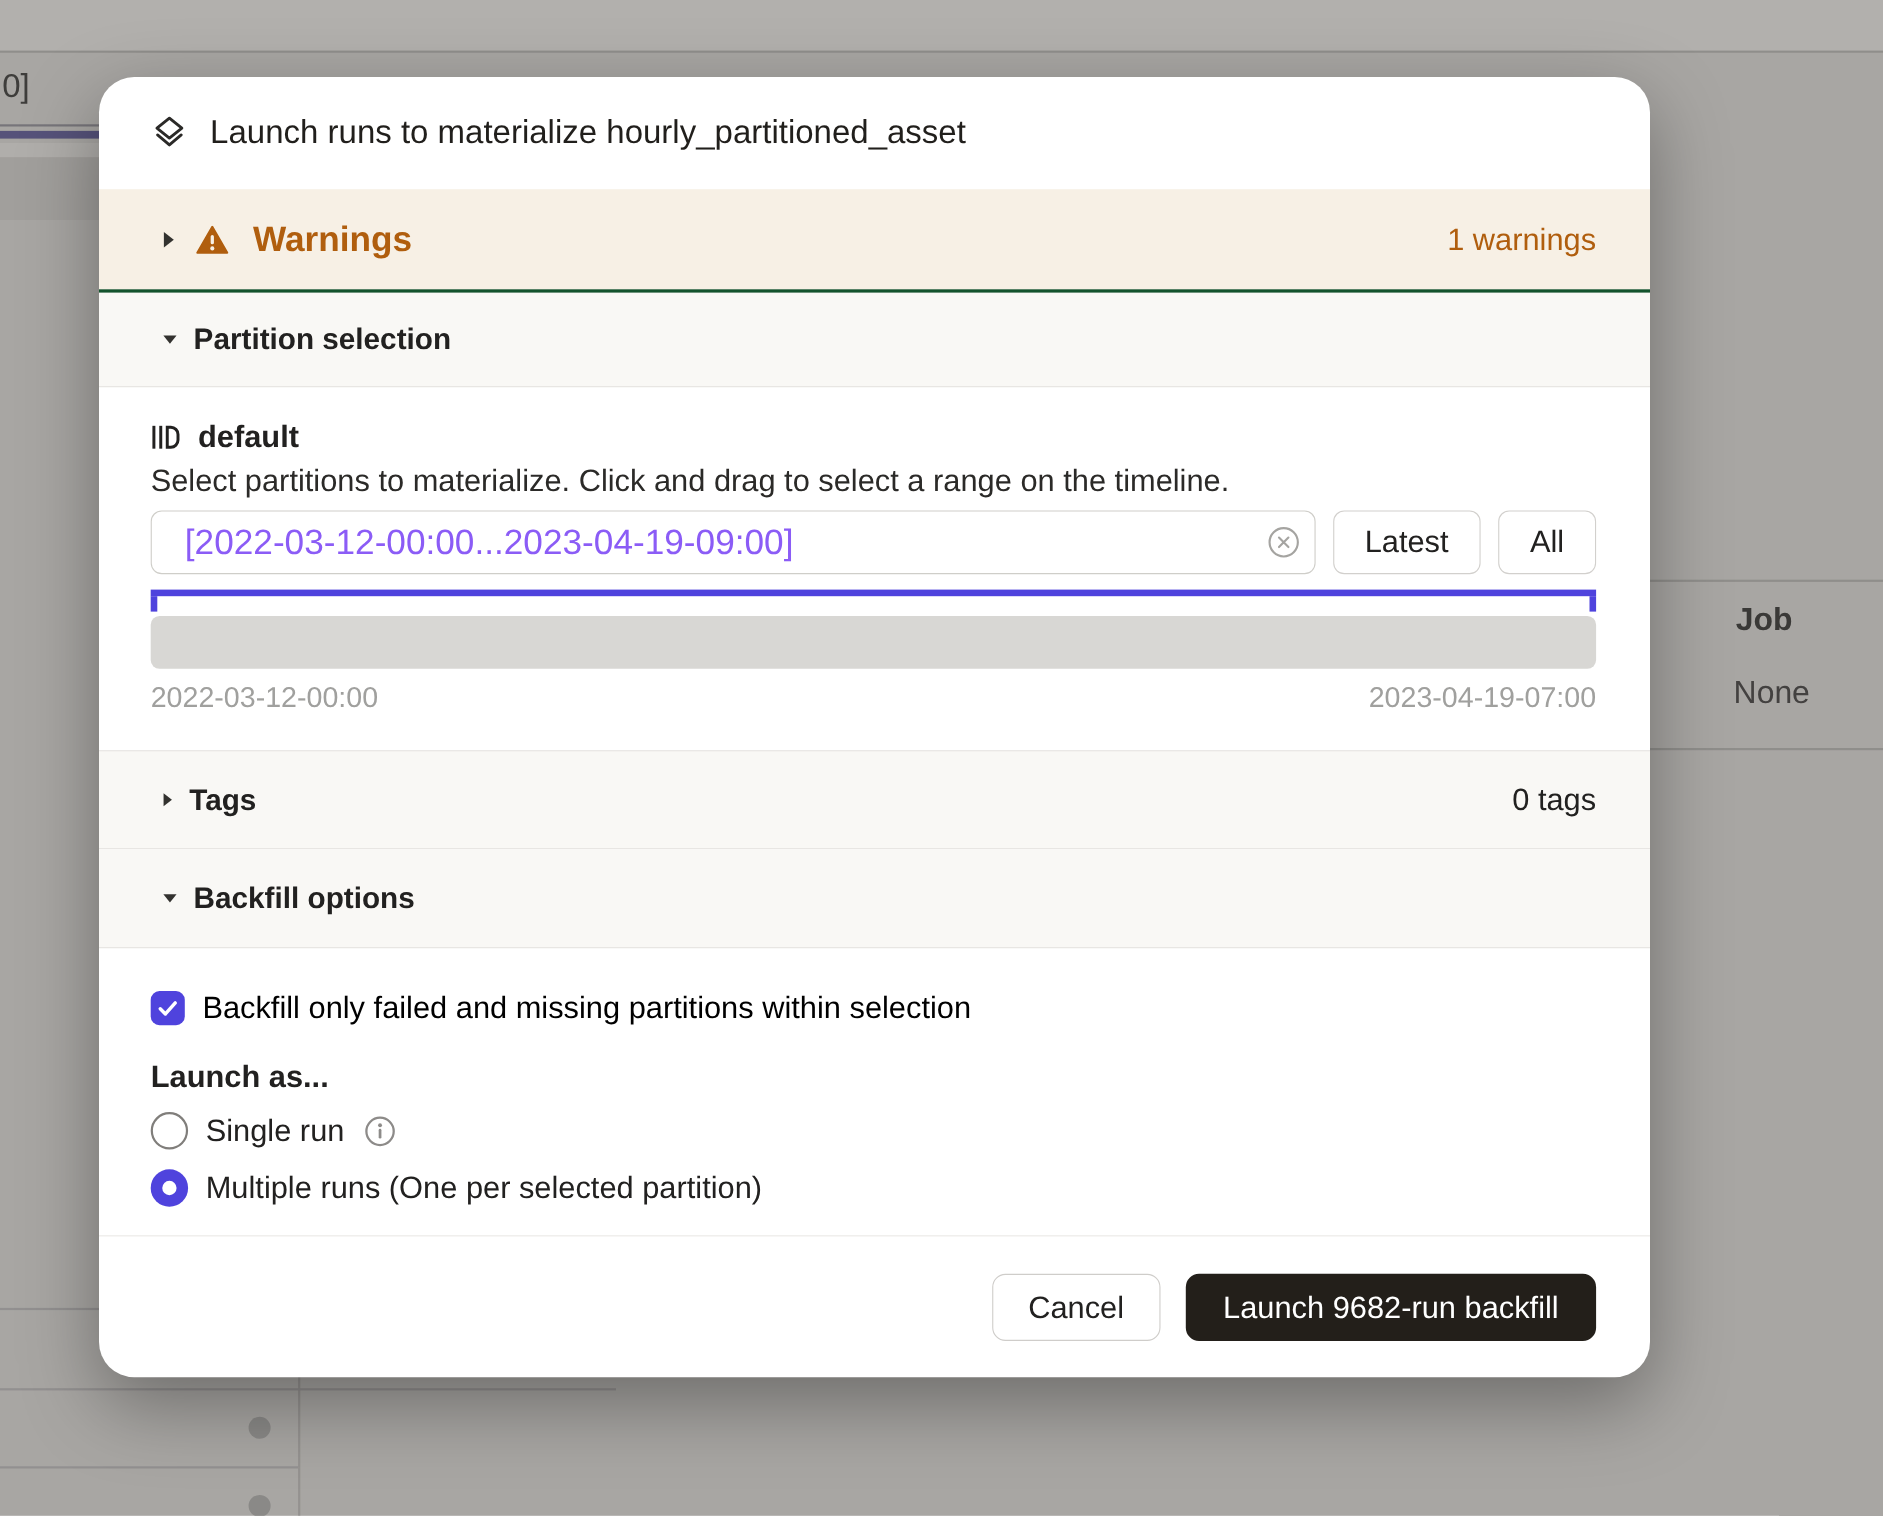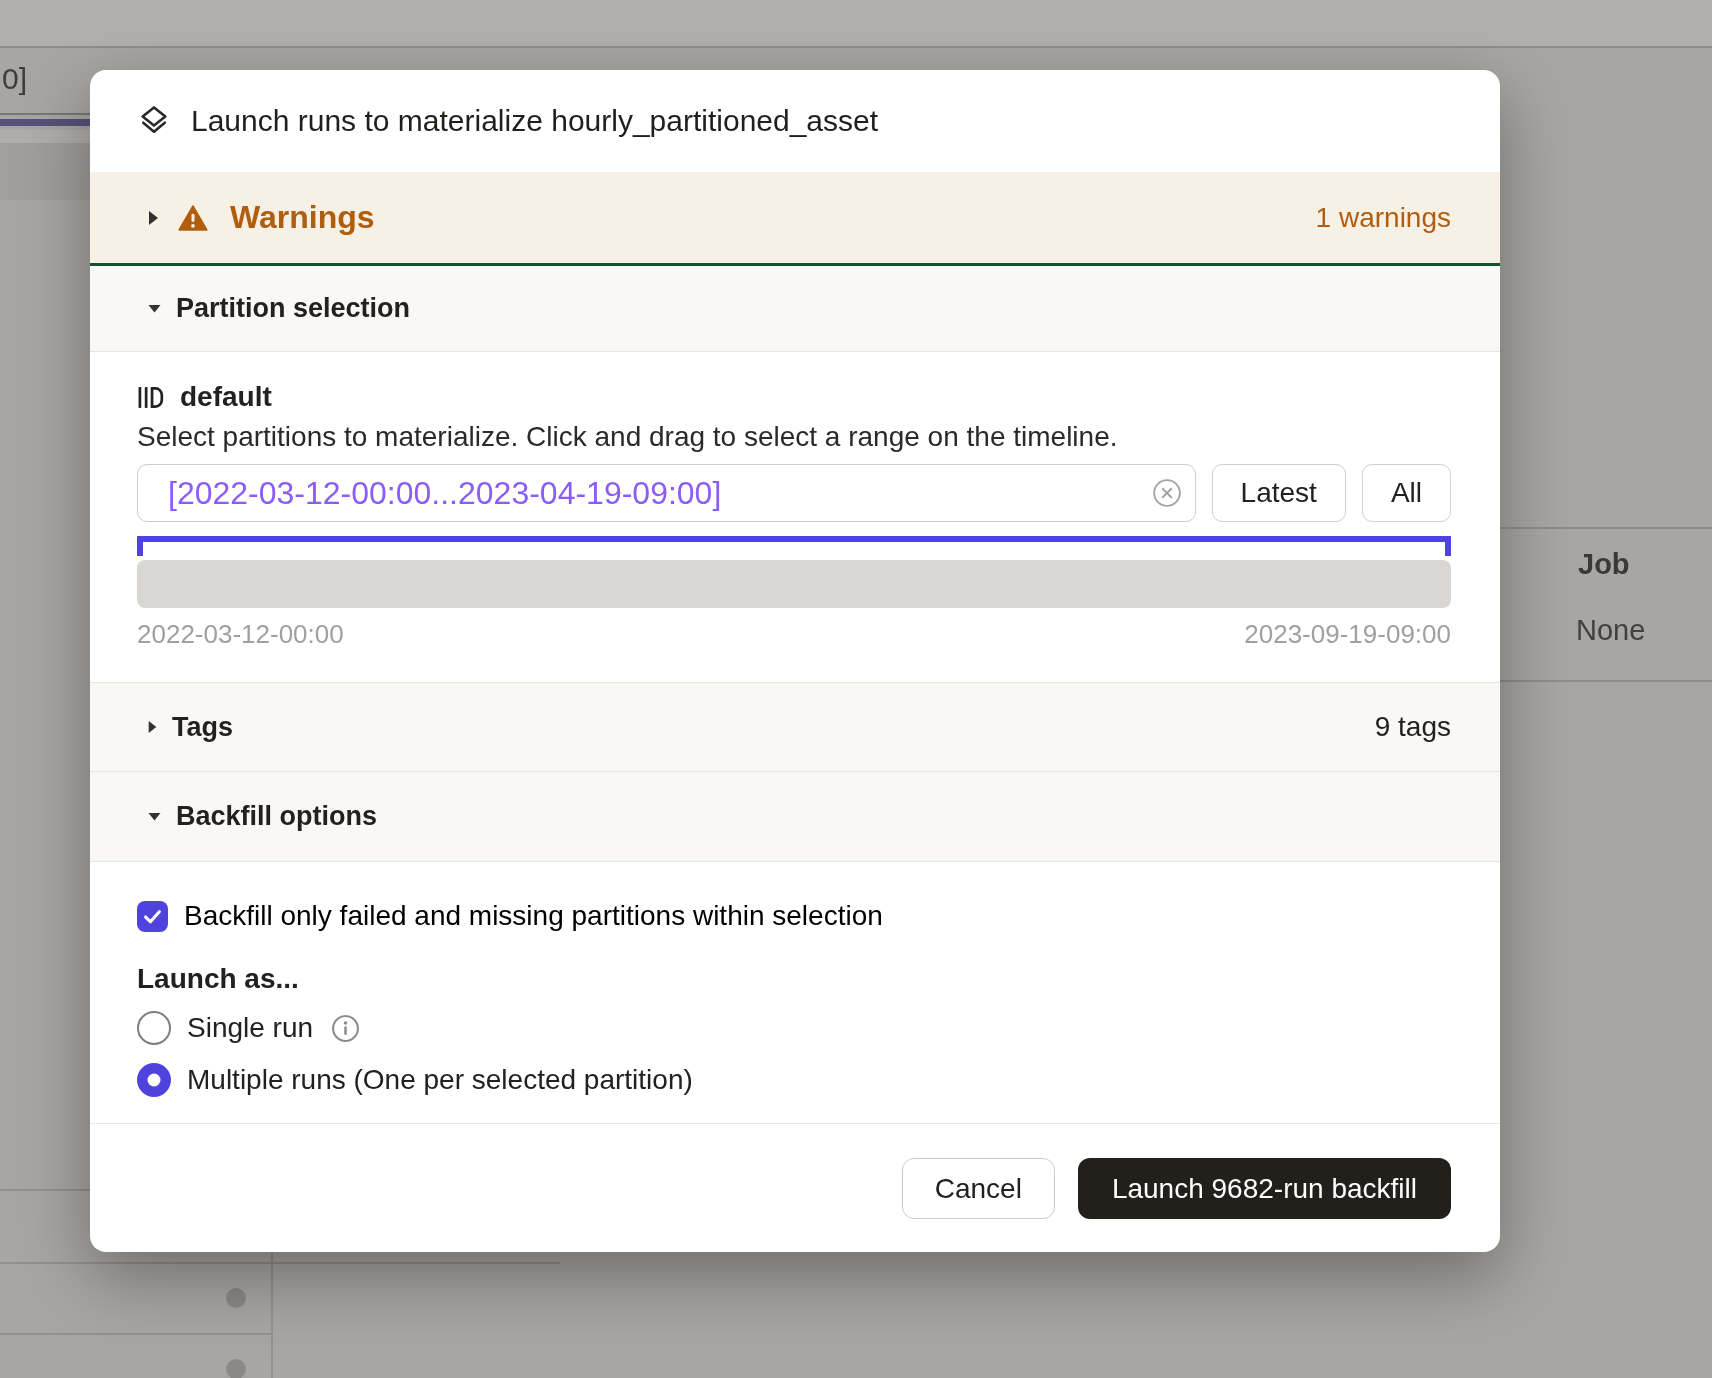--- a/index.html
+++ b/index.html
@@ -25,21 +25,21 @@
   .bg-hline1{left:0;top:1189px;width:100px;height:2px;background:#929090;}
   .bg-hline2{left:0;top:1262px;width:560px;height:2px;background:#929090;}
   .bg-hline3{left:0;top:1333px;width:271px;height:2px;background:#929090;}
   .bg-dot{width:20px;height:20px;border-radius:50%;background:#8a8987;}
   .bg-dot1{left:226px;top:1288px;}
   .bg-dot2{left:226px;top:1359px;}
 
   
   .modal{
     position:absolute;left:90px;top:70px;width:1410px;height:1182px;
-    background:#ffffff;border-radius:16px;z-index:10;
+    background:#ffffff;border-radius:32px;z-index:10;
     box-shadow:0 24px 70px rgba(0,0,0,0.35);
     display:flex;flex-direction:column;overflow:hidden;
   }
   .mheader{height:102px;flex:none;display:flex;align-items:center;padding-left:47px;gap:20px;}
   .mtitle{font-size:30px;font-weight:500;color:#211f1c;}
 
   .warnrow{height:91px;flex:none;display:flex;align-items:center;
     background:var(--warning-bg,#f7f0e5);padding:0 49px 0 57px;gap:18px;cursor:pointer;}
   .warnlabel{font-size:32px;font-weight:600;color:var(--warning,#b05e0e);margin-left:4px;}
   .warncount{margin-left:auto;font-size:28px;color:var(--warning,#b05e0e);}
@@ -183,32 +183,32 @@
     </div>
 
     <div class="bracket">
       <span class="tick l"></span>
       <span class="tick r"></span>
     </div>
     <div class="healthbar"></div>
 
     <div class="datesrow">
       <span>2022-03-12-00:00</span>
-      <span>2023-09-19-09:00</span>
+      <span>2023-04-19-07:00</span>
     </div>
   </div>
 
   <div class="secrow sechead-tags">
     <span>
       <svg width="11" height="16" viewBox="0 0 13 18">
           <polygon points="2,2 11,9 2,16" fill="#33322f"></polygon>
         </svg>
     </span>
     <span class="seclabel">Tags</span>
-    <span class="secright">9 tags</span>
+    <span class="secright">0 tags</span>
   </div>
 
   <div class="secrow sechead-backfill">
     <span>
       <svg width="15" height="11" viewBox="0 0 15 11">
           <polygon points="1.5,2 13.5,2 7.5,9.5" fill="#33322f"></polygon>
         </svg>
     </span>
     <span class="seclabel">Backfill options</span>
   </div>

